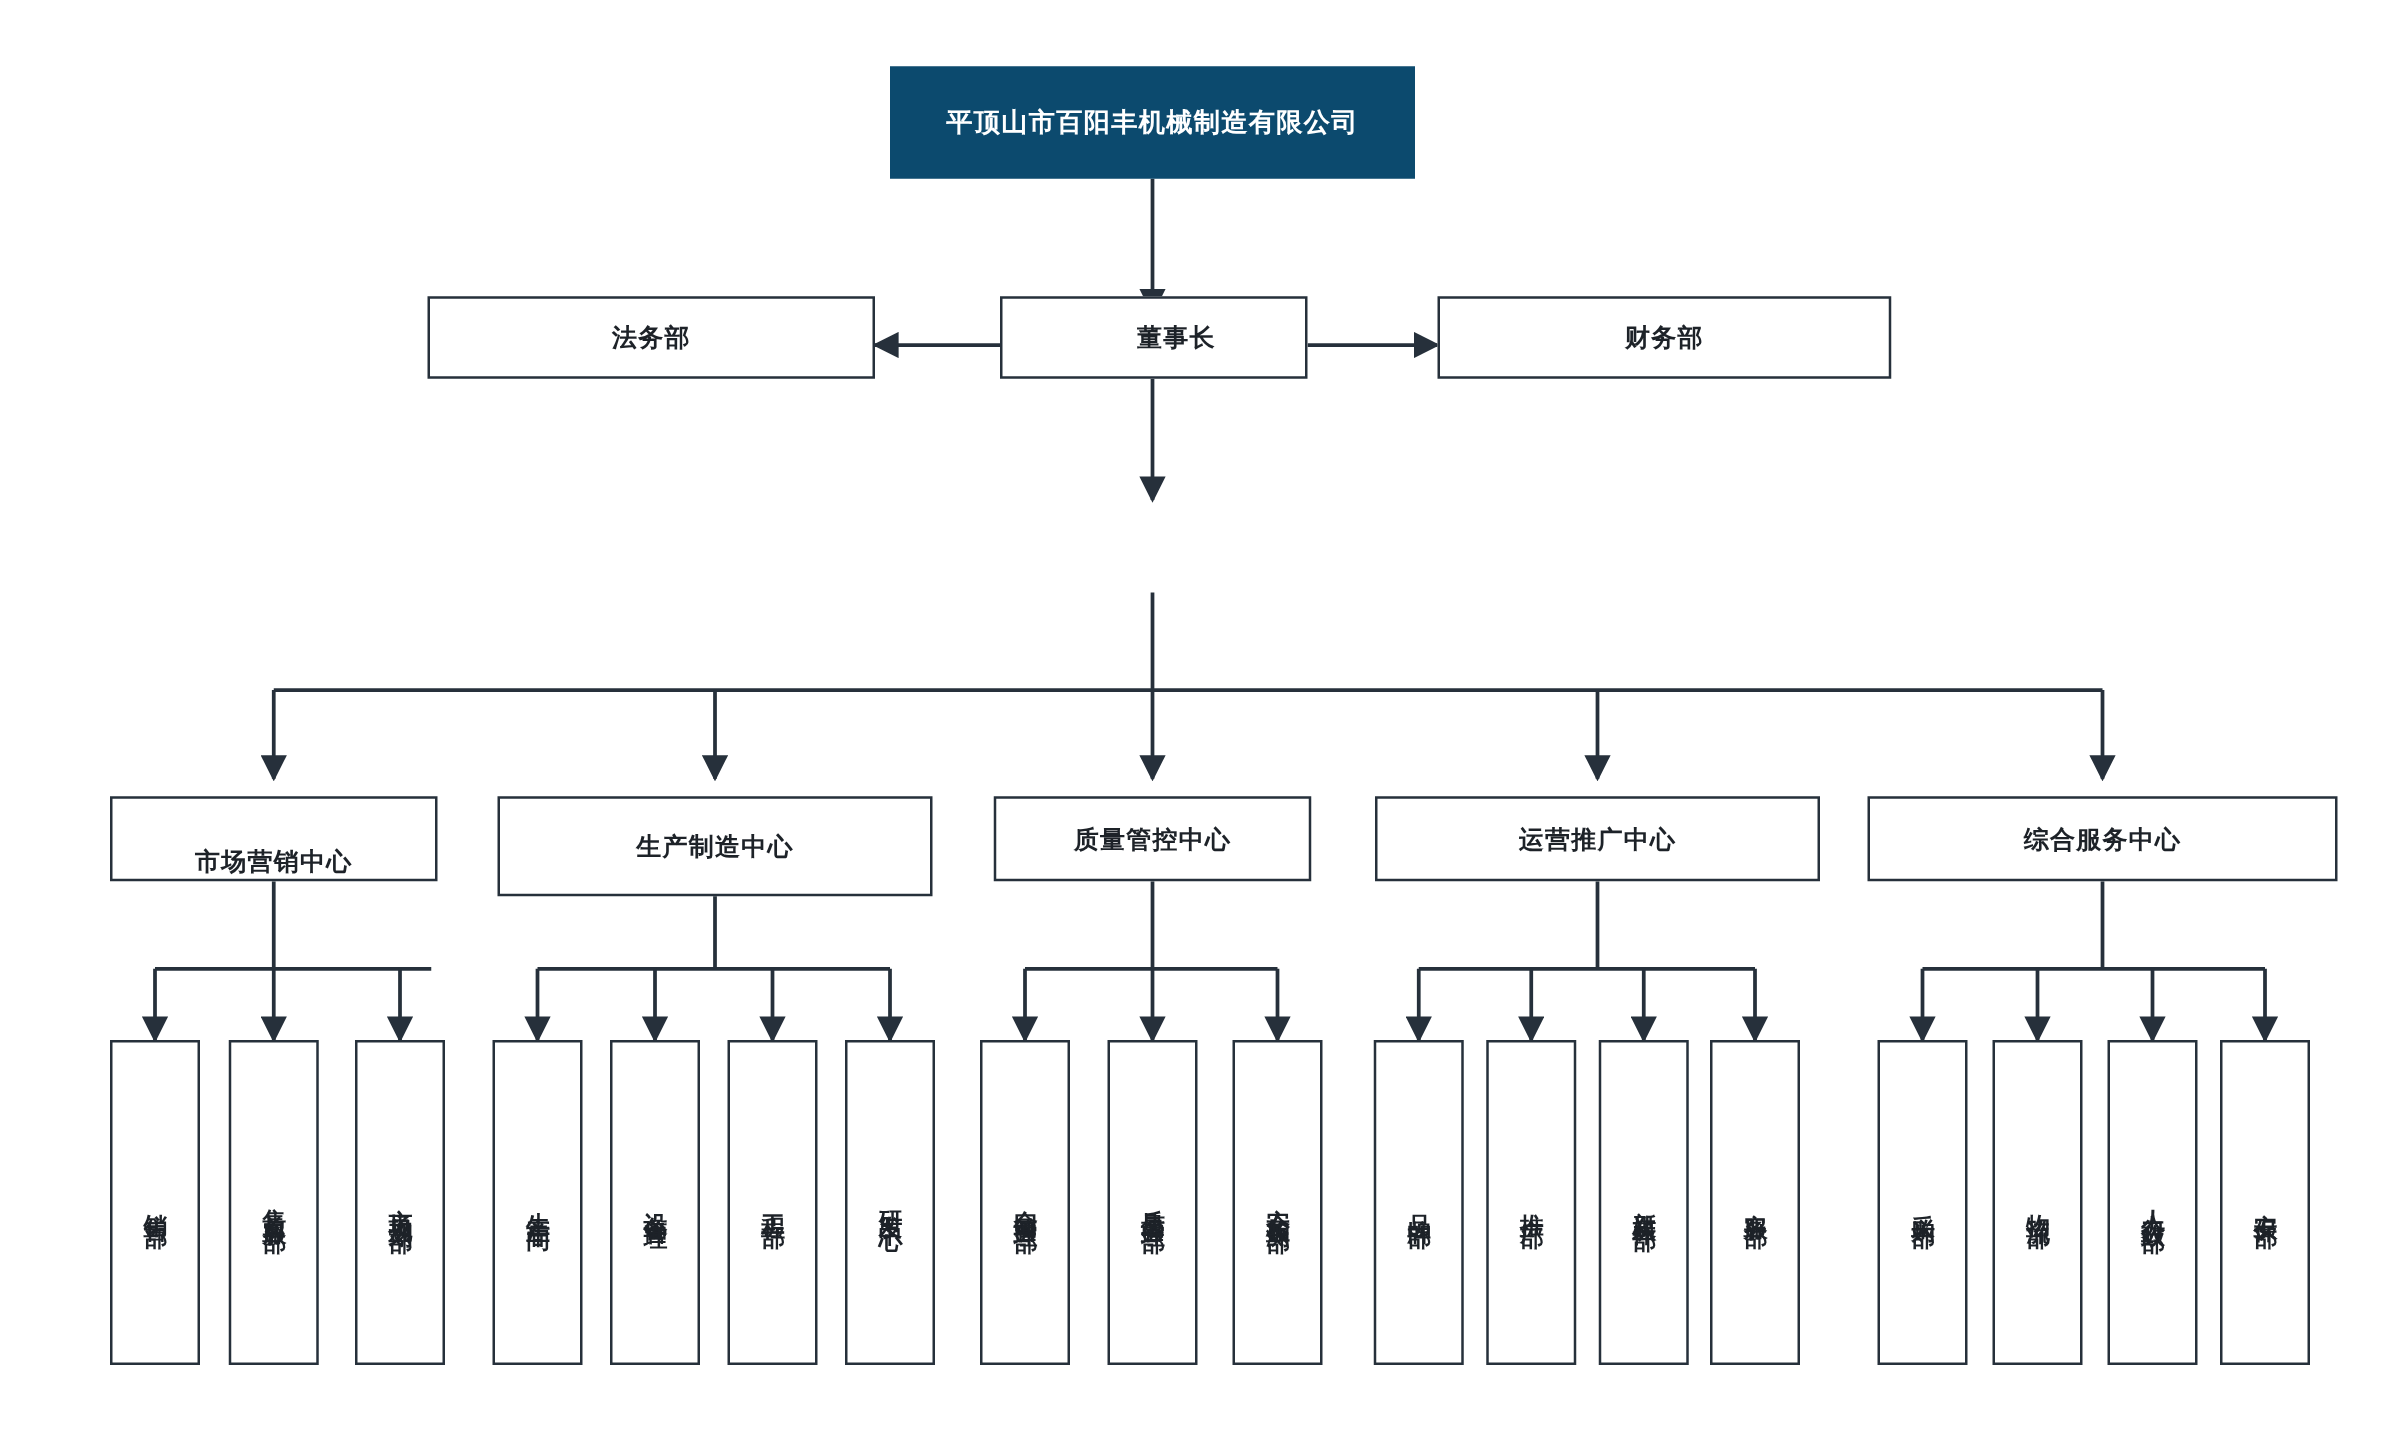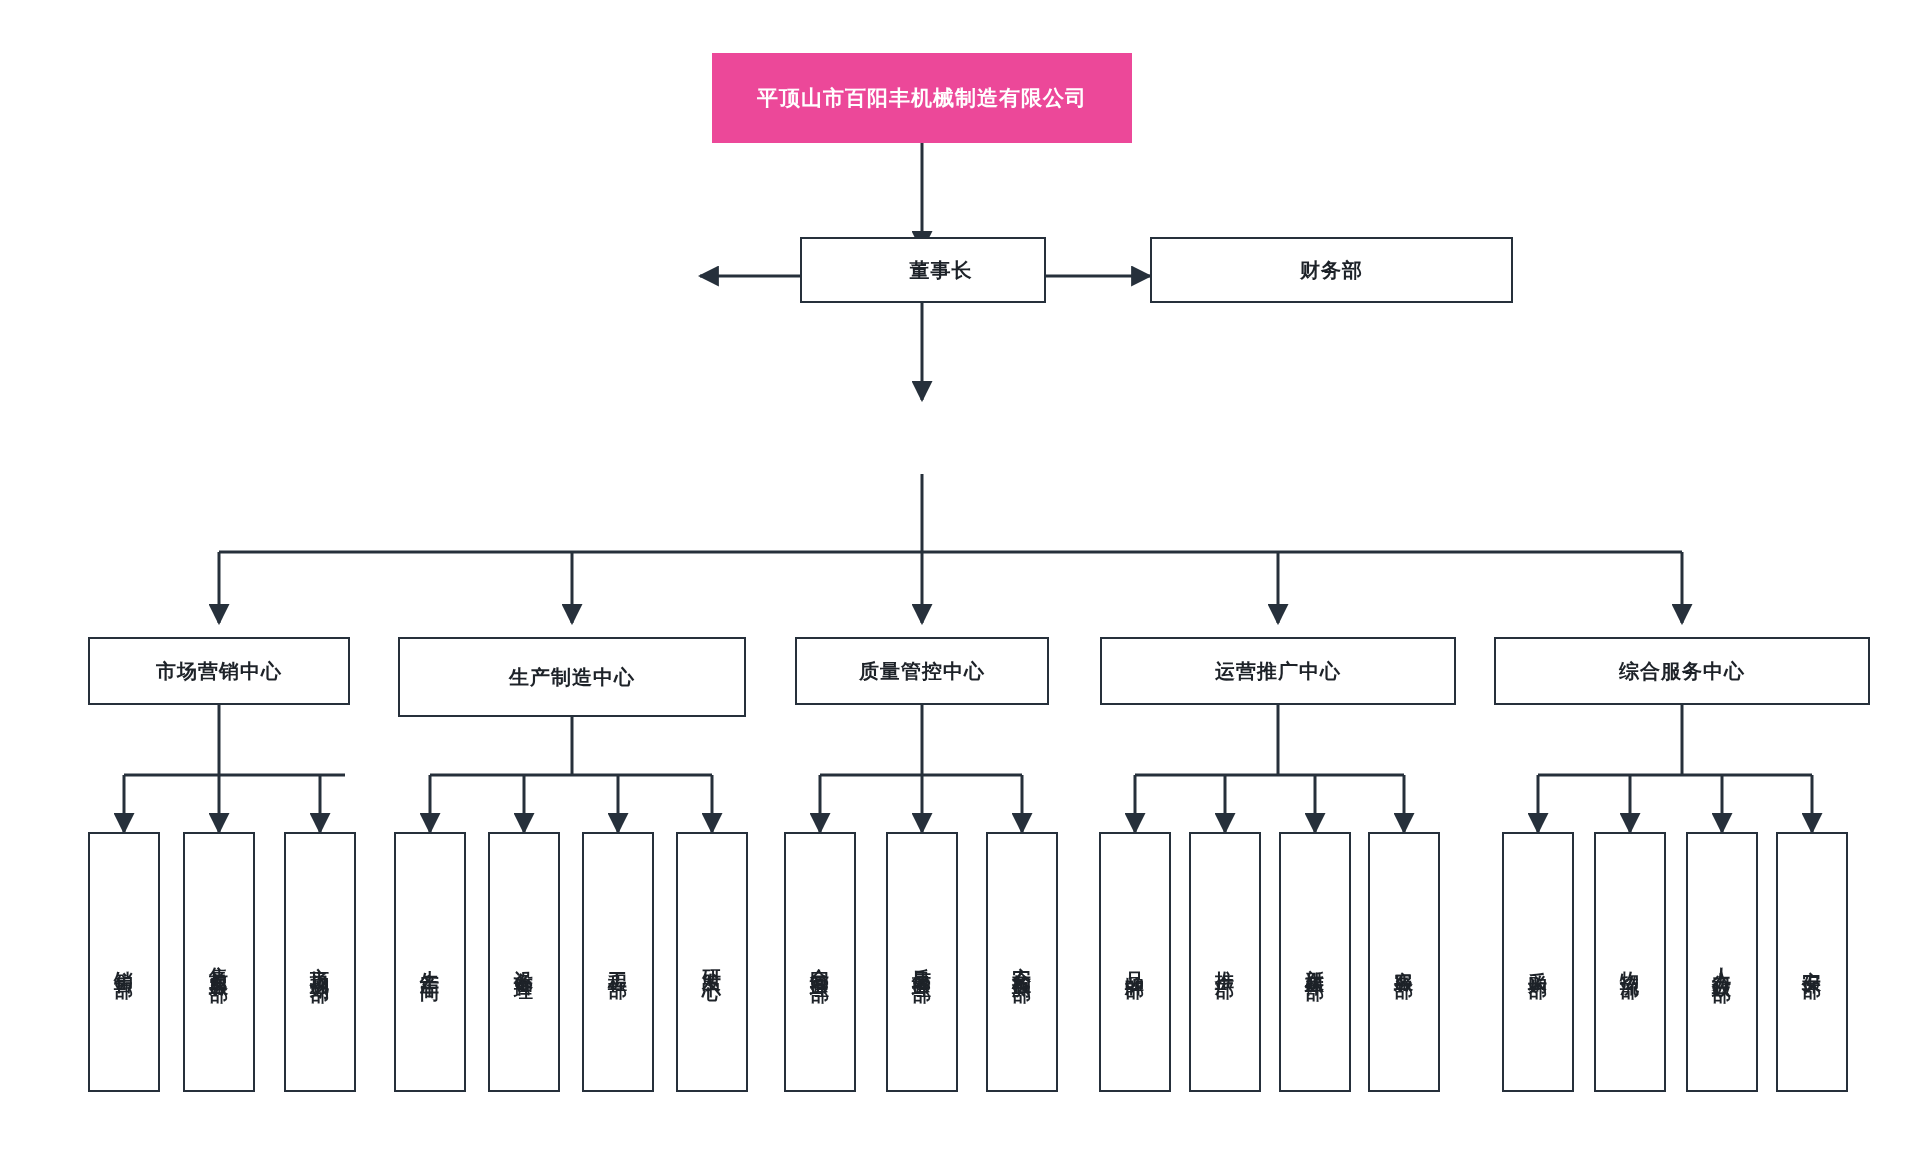--- a/index.html
+++ b/index.html
@@ -29,21 +29,21 @@
     box-sizing: border-box;
     border: 2px solid #26303b;
     background: #ffffff;
     display: flex;
     align-items: center;
     justify-content: center;
     color: #1d2228;
     font-weight: bold;
   }
   .node.root-node {
-    background: #ec4899;
+    background: #0c4a6e;
     border: none;
     color: #ffffff;
     font-size: 21px;
     letter-spacing: 0.5px;
   }
   .node.level1 {
     font-size: 20px;
   }
   .node.level2 {
     font-size: 20px;
@@ -130,31 +130,34 @@
       <path d="M 1630 775 L 1630 832" marker-end="url(#arrow)"></path>
       <path d="M 1722 775 L 1722 832" marker-end="url(#arrow)"></path>
       <path d="M 1812 775 L 1812 832" marker-end="url(#arrow)"></path>
     </g>
   </svg>
 
   <div class="node root-node" style="left:712px; top:53px; width:420px; height:90px;">
     <span class="node-label">平顶山市百阳丰机械制造有限公司</span>
   </div>
 
+  <div class="node level1" style="left:342px; top:237px; width:358px; height:66px;">
+    <span class="node-label">法务部</span>
+  </div>
 
   <div class="node level1" style="left:800px; top:237px; width:246px; height:66px;padding-left:36px;">
     <span class="node-label">董事长</span>
   </div>
 
   <div class="node level1" style="left:1150px; top:237px; width:363px; height:66px;">
     <span class="node-label">财务部</span>
   </div>
 
 
-  <div class="node center-node" style="left:88px; top:637px; width:262px; height:68px;">
+  <div class="node center-node" style="left:88px; top:637px; width:262px; height:68px;align-items:flex-end;">
     <span class="node-label">市场营销中心</span>
   </div>
 
   <div class="node center-node" style="left:398px; top:637px; width:348px; height:80px;">
     <span class="node-label">生产制造中心</span>
   </div>
 
   <div class="node center-node" style="left:795px; top:637px; width:254px; height:68px;justify-content:center;">
     <span class="node-label">质量管控中心</span>
   </div>

